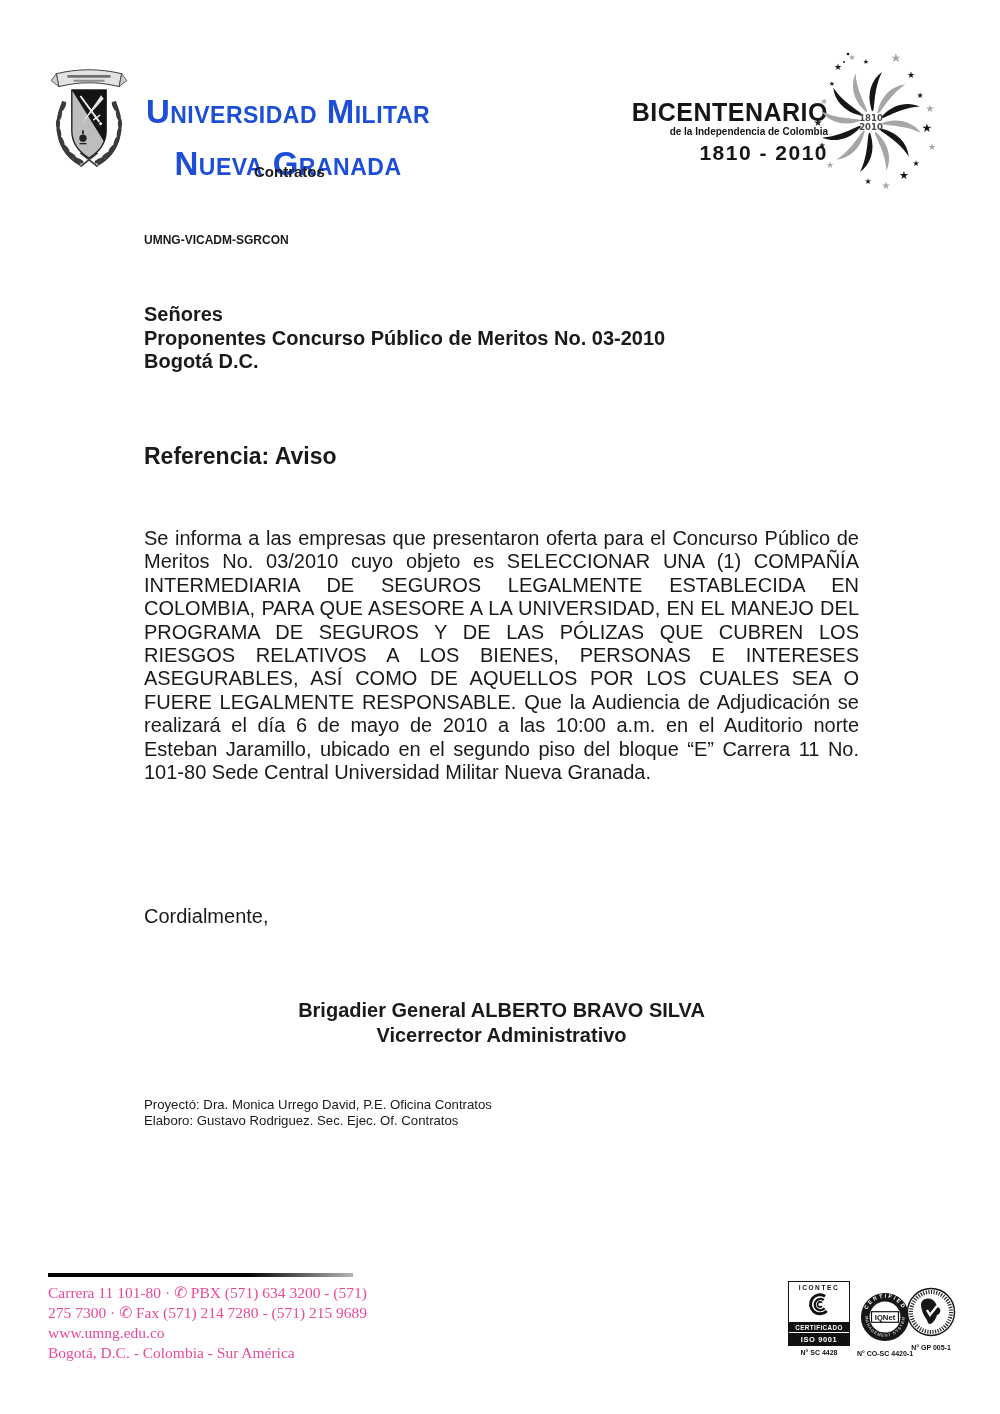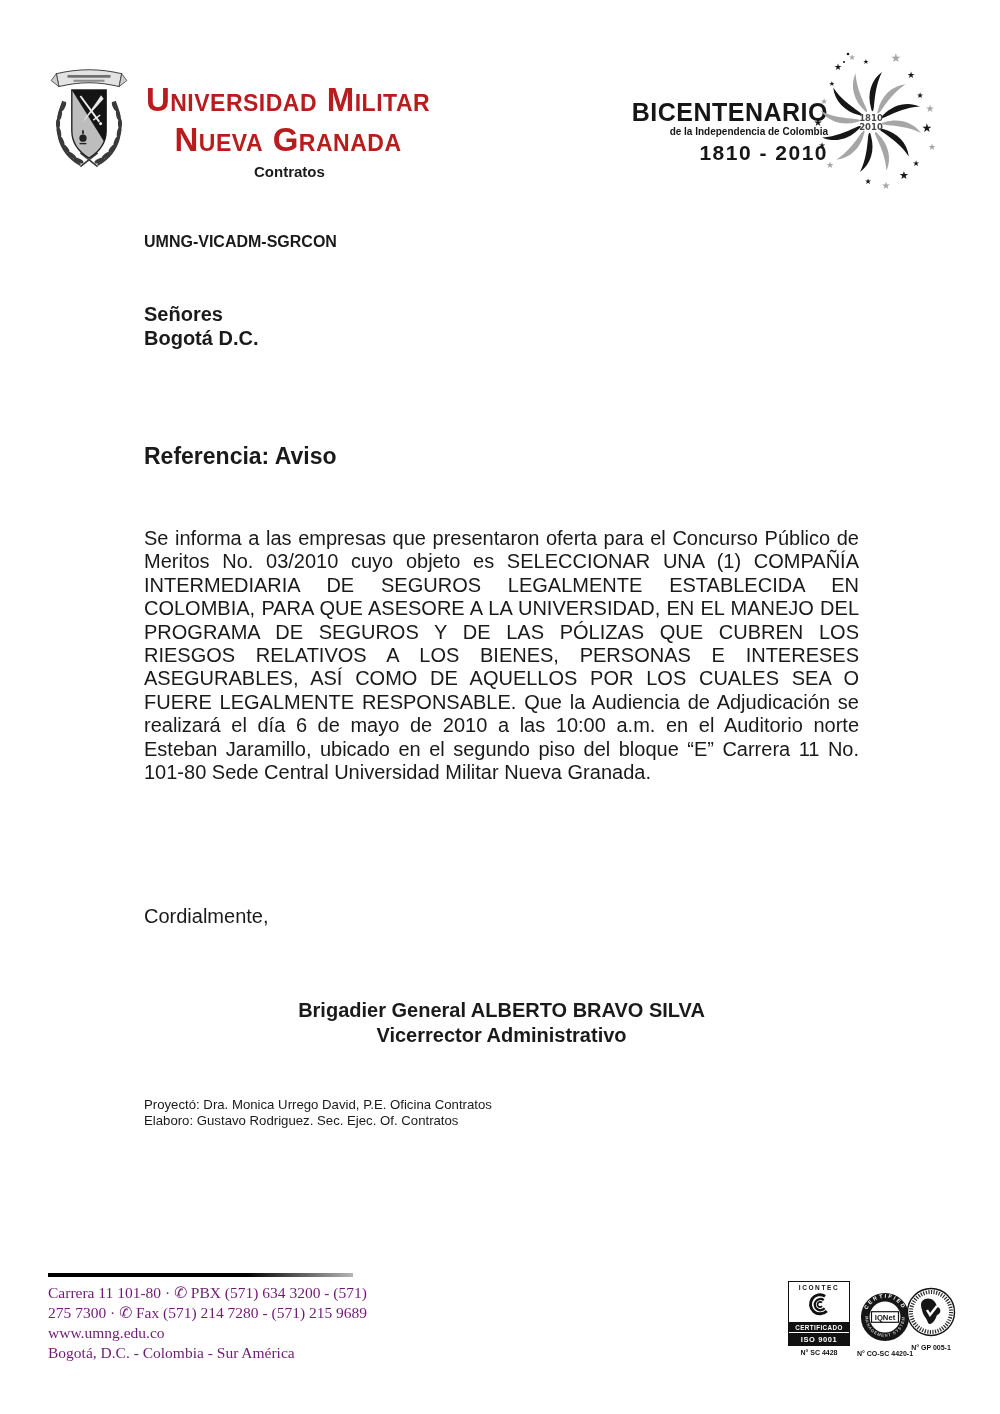--- a/index.html
+++ b/index.html
@@ -4,45 +4,45 @@
 <style>
   html,body{margin:0;padding:0;background:#e9e9e9;}
   .page{position:relative;width:1000px;height:1414px;margin:0 auto;background:#ffffff;
         overflow:hidden;font-family:"Liberation Sans",sans-serif;color:#1a1a1a;}
   .abs{position:absolute;}
 
   
   .crest{left:46px;top:54px;width:86px;height:134px;}
   .univ-text{left:138px;top:80px;width:300px;text-align:center;}
   .univ-name{font-variant:small-caps;font-weight:bold;font-size:33px;line-height:40px;
-             white-space:nowrap;letter-spacing:.5px;color:#b91c1c;}
+             white-space:nowrap;letter-spacing:.5px;color:#1d4ed8;margin-top:12px;}
   .univ-dept{left:254px;top:163px;font-size:15px;font-weight:bold;}
 
   
   .bic-text{left:600px;top:99px;width:228px;text-align:right;color:#161616;}
   .bic-title{font-size:25px;font-weight:800;letter-spacing:.5px;line-height:26px;}
   .bic-sub{font-size:10px;font-weight:bold;line-height:14px;}
   .bic-years{font-size:21px;font-weight:800;letter-spacing:1.5px;line-height:24px;margin-top:2px;}
   .fireworks{left:808px;top:46px;width:134px;height:154px;}
 
   
-  .ref-code{left:144px;top:233px;font-size:16px;font-weight:bold;}
+  .ref-code{left:144px;top:233px;font-size:12px;font-weight:bold;}
   .addressee{left:144px;top:303px;font-size:20px;font-weight:bold;line-height:23.5px;}
   .reference{left:144px;top:443px;font-size:23px;font-weight:bold;}
   .body-par{left:144px;top:527px;width:715px;font-size:20px;line-height:23.4px;text-align:justify;}
   .closing{left:144px;top:905px;font-size:20px;}
   .signature{left:144px;top:998px;width:715px;text-align:center;font-weight:bold;
              font-size:20px;line-height:25px;}
   .footnotes{left:144px;top:1097px;font-size:13.2px;line-height:15.6px;}
 
   
   .footer-rule{left:48px;top:1273px;width:305px;height:4px;
                background:linear-gradient(to right,#000 65%,#b5b5b5);}
   .footer-address{left:48px;top:1283px;font-family:"Liberation Serif","DejaVu Sans",serif;
-                  font-size:15.5px;line-height:20px;color:#701a75;}
+                  font-size:15.5px;line-height:20px;color:#ec4899;}
 
   .cert-icontec{left:788px;top:1281px;width:62px;text-align:center;}
   .icontec-box{border:1.5px solid #111;background:#fff;padding-top:2px;}
   .icontec-brand{font-size:6.5px;font-weight:bold;letter-spacing:1.6px;color:#111;}
   .icontec-band1{background:#111;color:#fff;font-size:6.3px;font-weight:bold;
                  letter-spacing:.4px;padding:1.5px 0;margin-top:1px;}
   .icontec-band2{background:#111;color:#fff;font-size:7.5px;font-weight:bold;
                  letter-spacing:.6px;padding:1.5px 0;margin-top:1px;}
   .cert-number{font-size:7px;font-weight:bold;color:#111;margin-top:3px;white-space:nowrap;}
   .cert-iqnet{left:852px;top:1291px;width:66px;text-align:center;}
@@ -156,20 +156,21 @@
     <g text-anchor="middle" font-weight="bold" fill="#4a4a4a">
       <text x="63" y="75" font-size="8.5">1810</text>
       <text x="63" y="84" font-size="8.5">2010</text>
     </g>
   </svg>
 
   <div class="abs ref-code">UMNG-VICADM-SGRCON</div>
 
   <div class="abs addressee">
     <div>Señores</div>
+    <div>Proponentes Concurso Público de Meritos No. 03-2010</div>
     <div>Bogotá D.C.</div>
   </div>
 
   <div class="abs reference">Referencia: Aviso</div>
 
   <div class="abs body-par">Se informa a las empresas que presentaron oferta para el Concurso Público de Meritos No. 03/2010 cuyo objeto es SELECCIONAR UNA (1) COMPAÑÍA INTERMEDIARIA DE SEGUROS LEGALMENTE ESTABLECIDA EN COLOMBIA, PARA QUE ASESORE A LA UNIVERSIDAD, EN EL MANEJO DEL PROGRAMA DE SEGUROS Y DE LAS PÓLIZAS QUE CUBREN LOS RIESGOS RELATIVOS A LOS BIENES, PERSONAS E INTERESES ASEGURABLES, ASÍ COMO DE AQUELLOS POR LOS CUALES SEA O FUERE LEGALMENTE RESPONSABLE. Que la Audiencia de Adjudicación se realizará el día 6 de mayo de 2010 a las 10:00 a.m. en el Auditorio norte Esteban Jaramillo, ubicado en el segundo piso del bloque “E” Carrera 11 No. 101-80 Sede Central Universidad Militar Nueva Granada.</div>
 
   <div class="abs closing">Cordialmente,</div>
 
   <div class="abs signature">

